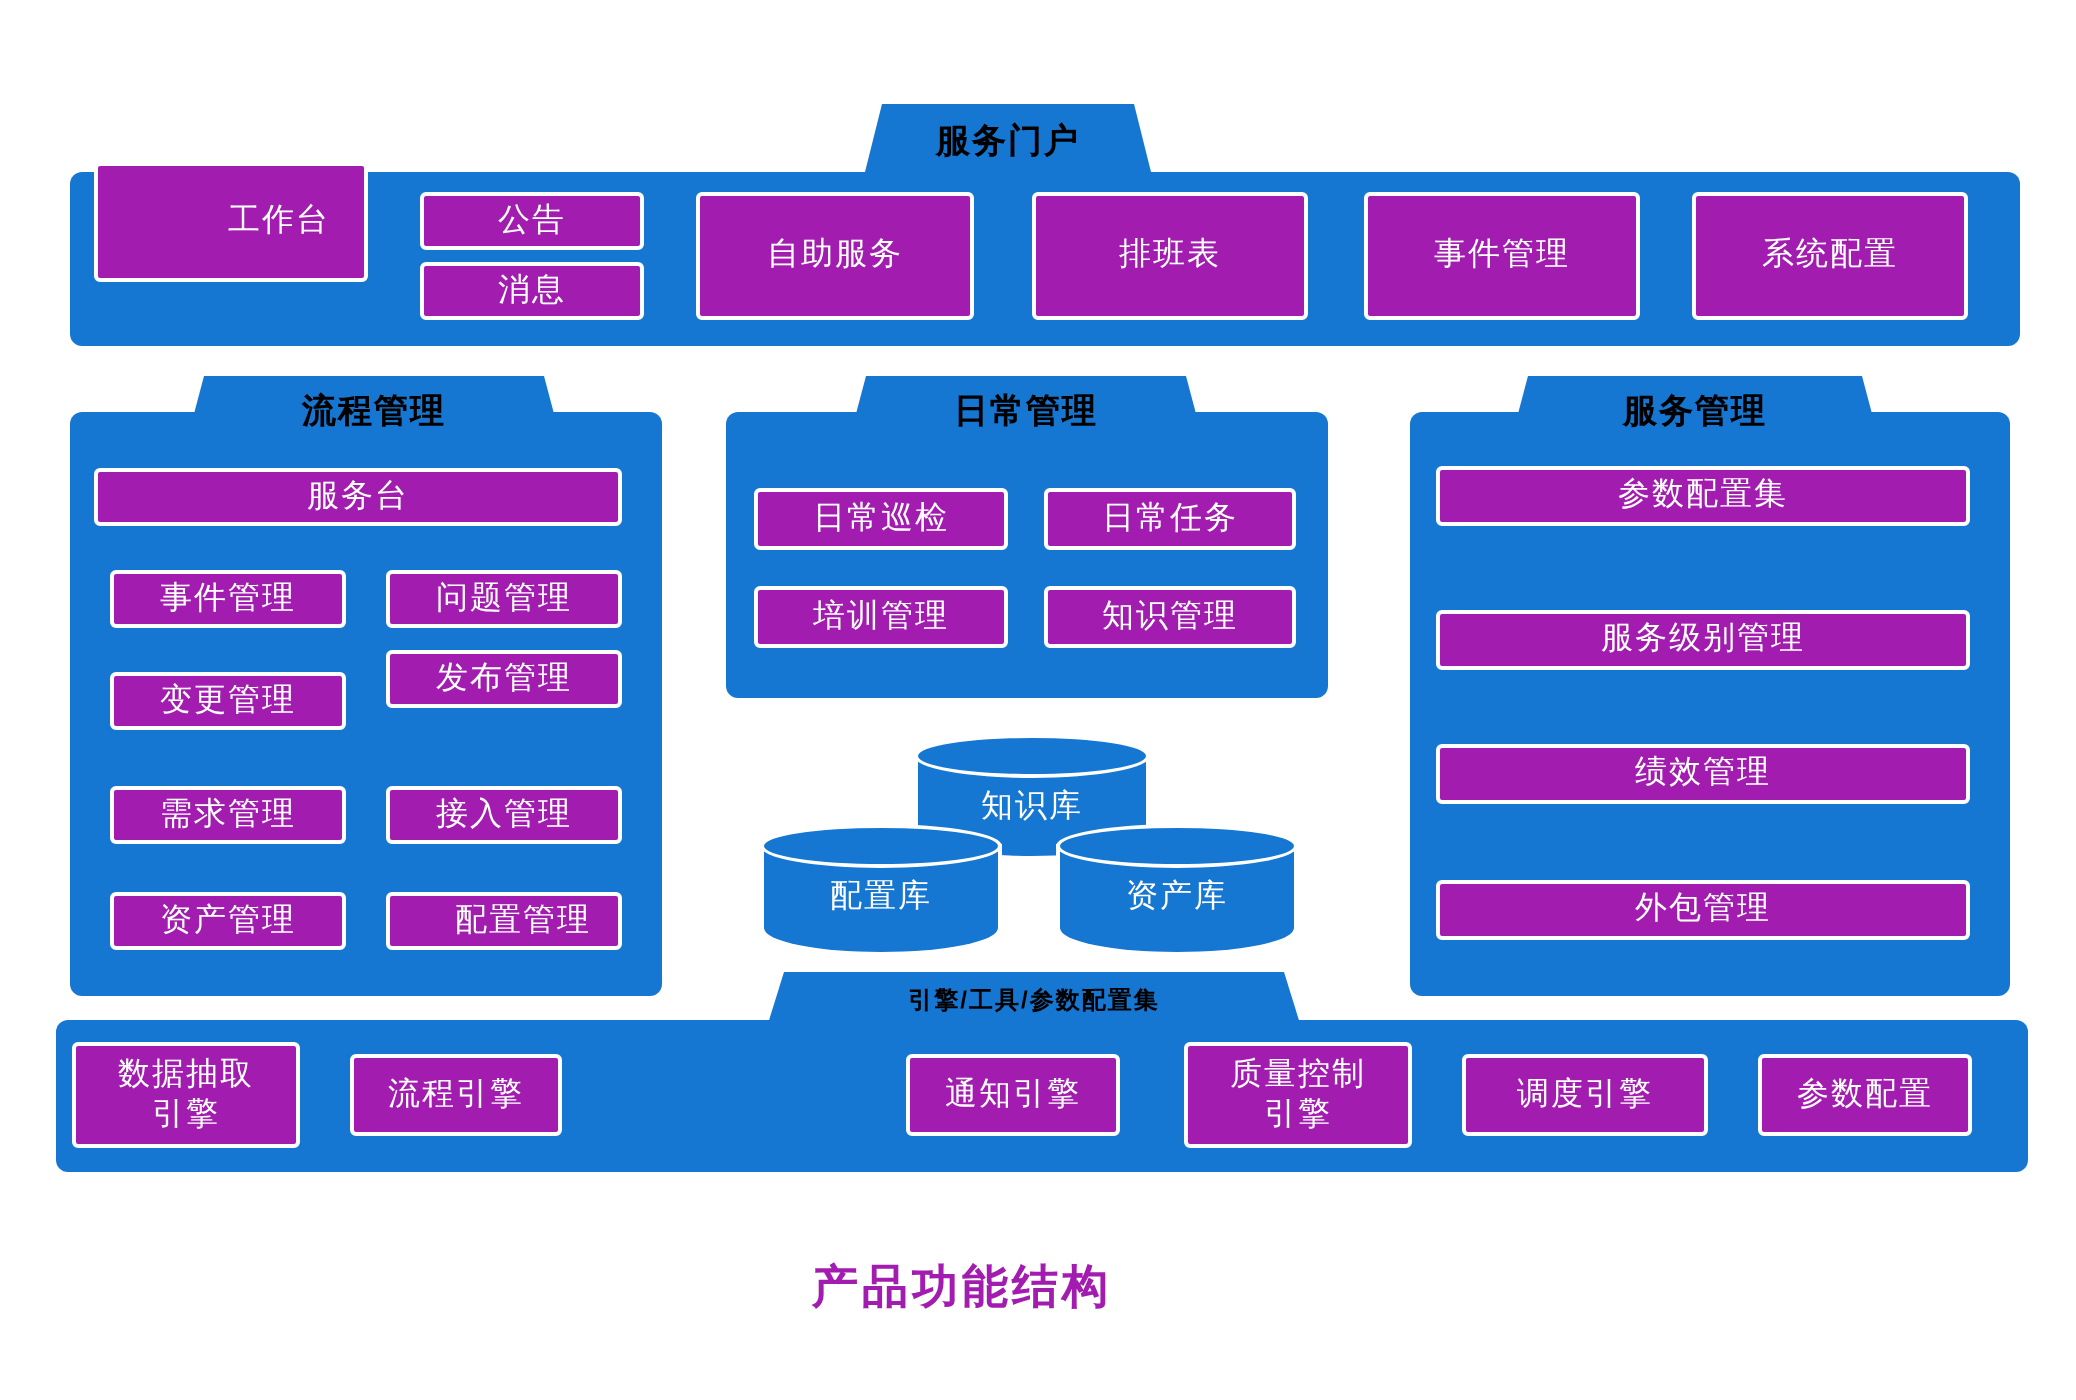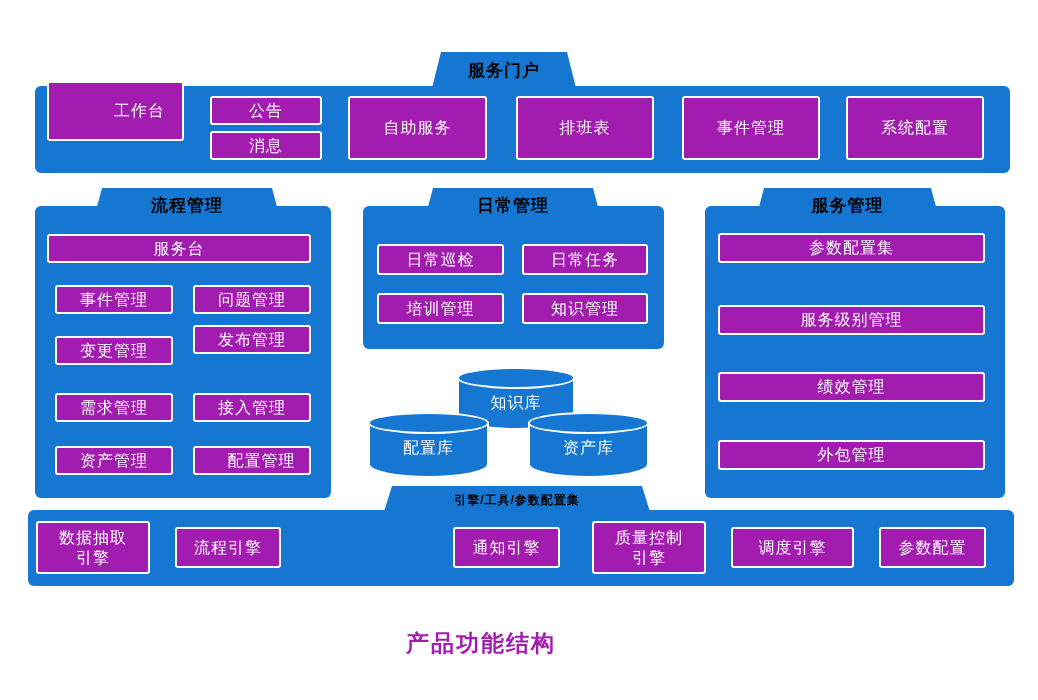--- a/index.html
+++ b/index.html
@@ -113,21 +113,21 @@
   <div class="box" style="left:377px; top:244px; width:127px; height:31px;">日常巡检</div>
   <div class="box" style="left:522px; top:244px; width:126px; height:31px;">日常任务</div>
   <div class="box" style="left:377px; top:293px; width:127px; height:31px;">培训管理</div>
   <div class="box" style="left:522px; top:293px; width:126px; height:31px;">知识管理</div>
 
   <div class="cylinder" style="left:457px; top:367px; width:118px; height:63px;">
     <div class="cyl-body"></div>
     <div class="cyl-top"></div>
     <div class="cyl-label">知识库</div>
   </div>
-  <div class="cylinder" style="left:368px; top:412px; width:121px; height:66px;">
+  <div class="cylinder" style="left:380px; top:412px; width:121px; height:66px;">
     <div class="cyl-body"></div>
     <div class="cyl-top"></div>
     <div class="cyl-label">配置库</div>
   </div>
   <div class="cylinder" style="left:528px; top:412px; width:121px; height:66px;">
     <div class="cyl-body"></div>
     <div class="cyl-top"></div>
     <div class="cyl-label">资产库</div>
   </div>
 

